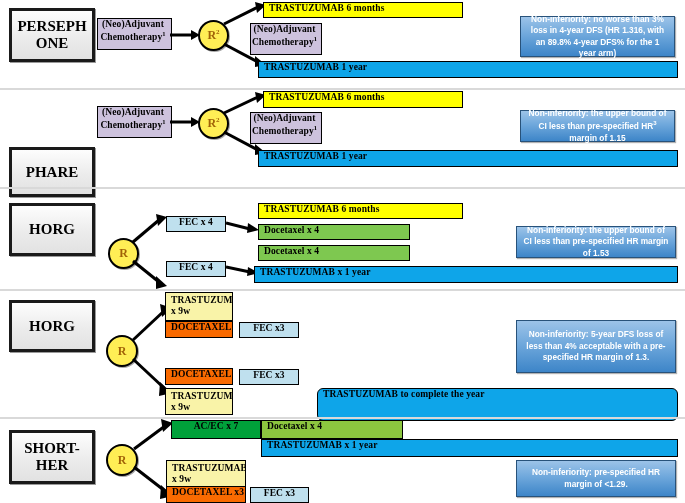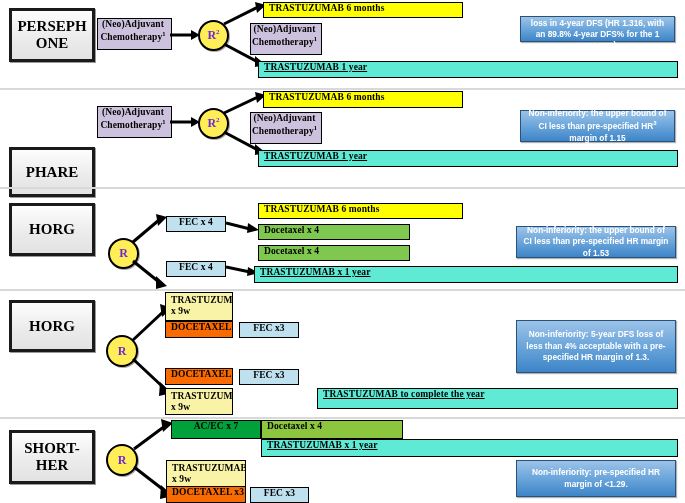--- a/index.html
+++ b/index.html
@@ -17,33 +17,33 @@
   
   .bar{position:absolute;border:1.6px solid #000;box-sizing:border-box;
     display:flex;align-items:flex-start;font-weight:bold;color:#000;
     font-family:"Liberation Serif",serif;overflow:hidden;}
   .bar .txt{padding-left:5px;font-size:9.5px;letter-spacing:.1px;white-space:nowrap;}
   .bar.ctr{justify-content:center;}
   .bar.ctr .txt{padding-left:0;}
   .bar.wrap .txt{white-space:normal;line-height:1.12;padding-right:3px;}
 
   .c-yellow{background:#ffff00;}
-  .c-pink{background:#5eead4;text-decoration:underline;}
+  .c-pink{background:#0ea5e9;}
   .c-lilac{background:#cdc2dd;}
   .c-green{background:#7ec850;}
   .c-dgreen{background:#00a13a;}
   .c-lgreen{background:#8cc63f;}
   .c-blue{background:#bfe0ee;}
   .c-orange{background:#f96a00;}
   .c-cream{background:#f9f3a8;}
 
   
   .rcircle{position:absolute;border-radius:50%;background:#ffee55;
     border:2.2px solid #000;display:flex;align-items:center;justify-content:center;
-    font-family:"Liberation Serif",serif;font-weight:bold;font-size:12px;color:#6d28d9;
+    font-family:"Liberation Serif",serif;font-weight:bold;font-size:12px;color:#a16207;
     box-shadow:1px 1px 0 rgba(0,0,0,.35);}
   .rcircle sup{font-size:7px;vertical-align:super;}
 
   
   .note{position:absolute;border:1.4px solid #28527a;box-sizing:border-box;
     background:linear-gradient(180deg,#9cc3e8 0%,#6fa8dc 45%,#3d85c8 100%);
     color:#ffffff;font-family:"Liberation Sans",sans-serif;font-weight:bold;
     font-size:8.3px;line-height:1.38;text-align:center;
     display:flex;align-items:center;justify-content:center;padding:3px 6px;
     box-shadow:1px 1px 1px rgba(0,0,0,.30);}
@@ -93,21 +93,21 @@
 <div class="bar c-lilac wrap ctr" style="left:250px;top:23px;width:72px;height:32px;">
   <div class="txt" style="text-align:center;">
     <span>(Neo)Adjuvant Chemotherapy</span><sup class="sm">1</sup>
   </div>
 </div>
 
 <div class="bar c-pink" style="left:258px;top:61px;width:420px;height:17px;">
   <span class="txt">TRASTUZUMAB 1 year</span>
 </div>
 
-<div class="note" style="left:520px;top:16px;width:155px;height:26px;">
+<div class="note" style="left:520px;top:16px;width:155px;height:41px;">
   <span>Non-inferiority: no worse than 3% loss in 4-year DFS (HR 1.316, with an 89.8% 4-year DFS% for the 1 year arm)</span>
 </div>
 
 <div class="sep" style="top:88px;"></div>
 
 <div class="namebox" style="left:9px;top:100px;width:80px;height:44px;margin-top:47px;">
   <div><span>PHARE</span></div>
 </div>
 
 <div class="bar c-lilac wrap ctr" style="left:97px;top:106px;width:75px;height:32px;">
@@ -245,21 +245,21 @@
 </div>
 
 <div class="bar c-blue ctr" style="left:239px;top:369px;width:60px;height:16px;">
   <span class="txt">FEC x3</span>
 </div>
 
 <div class="bar c-cream wrap" style="left:165px;top:388px;width:68px;height:27px;align-items:flex-start;">
   <span class="txt" style="padding-top:2px;">TRASTUZUMAB x 9w</span>
 </div>
 
-<div class="bar c-pink" style="left:317px;top:388px;width:361px;height:21px;">
+<div class="bar c-pink" style="left:317px;top:388px;width:361px;height:33px;border-radius:6px;">
   <span class="txt">TRASTUZUMAB to complete the year</span>
 </div>
 
 <div class="note" style="left:516px;top:320px;width:160px;height:53px;">
   <span>Non-inferiority: 5-year DFS loss of less than 4% acceptable with a pre-specified HR margin of 1.3.</span>
 </div>
 
 <div class="sep" style="top:417px;"></div>
 
 <div class="namebox" style="left:9px;top:430px;width:80px;height:48px;">

